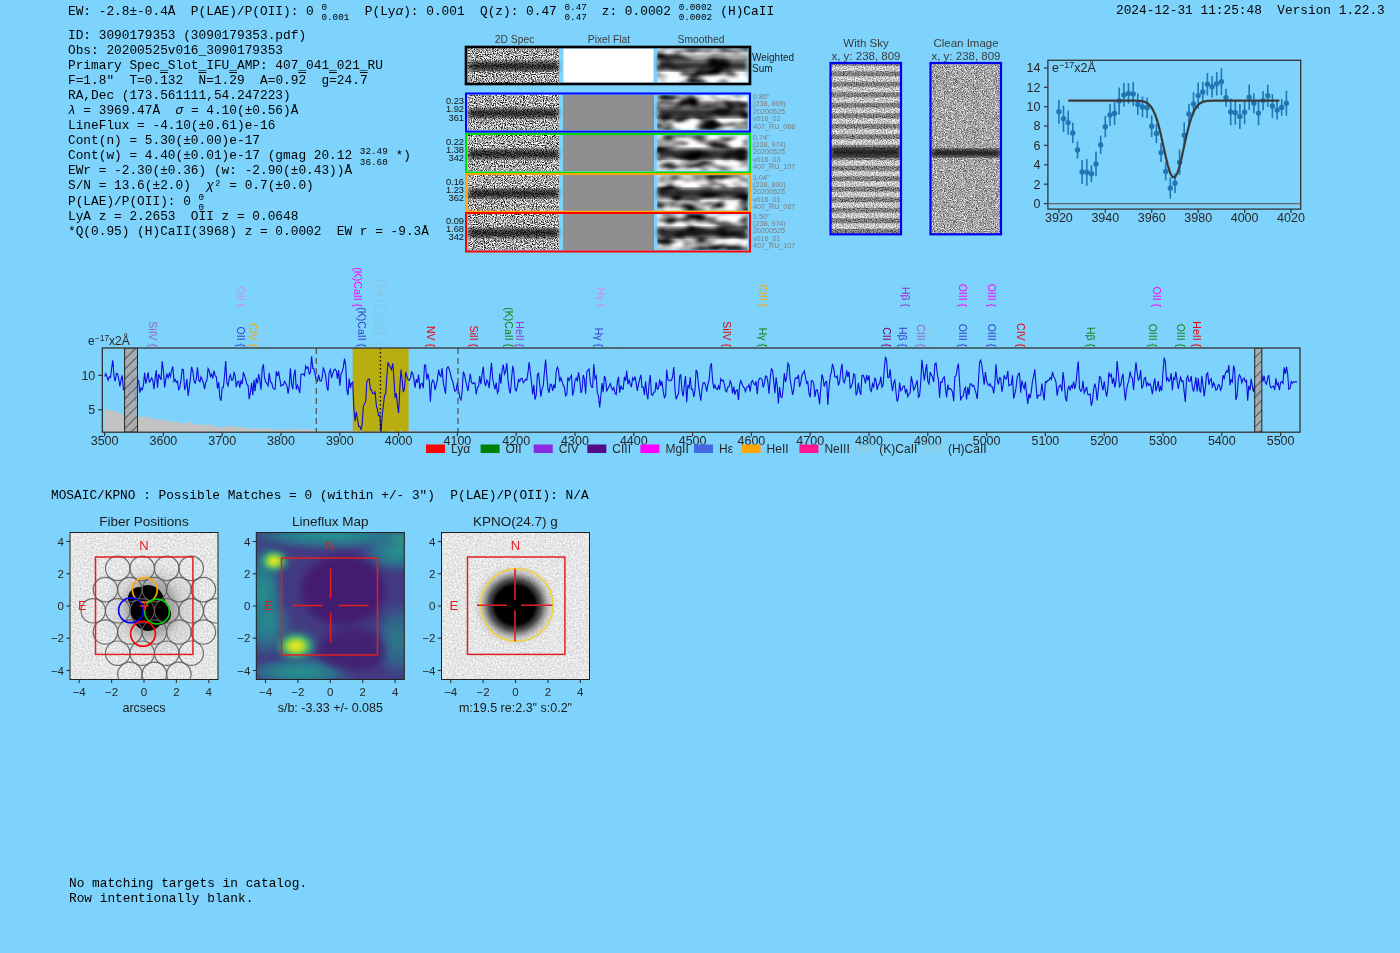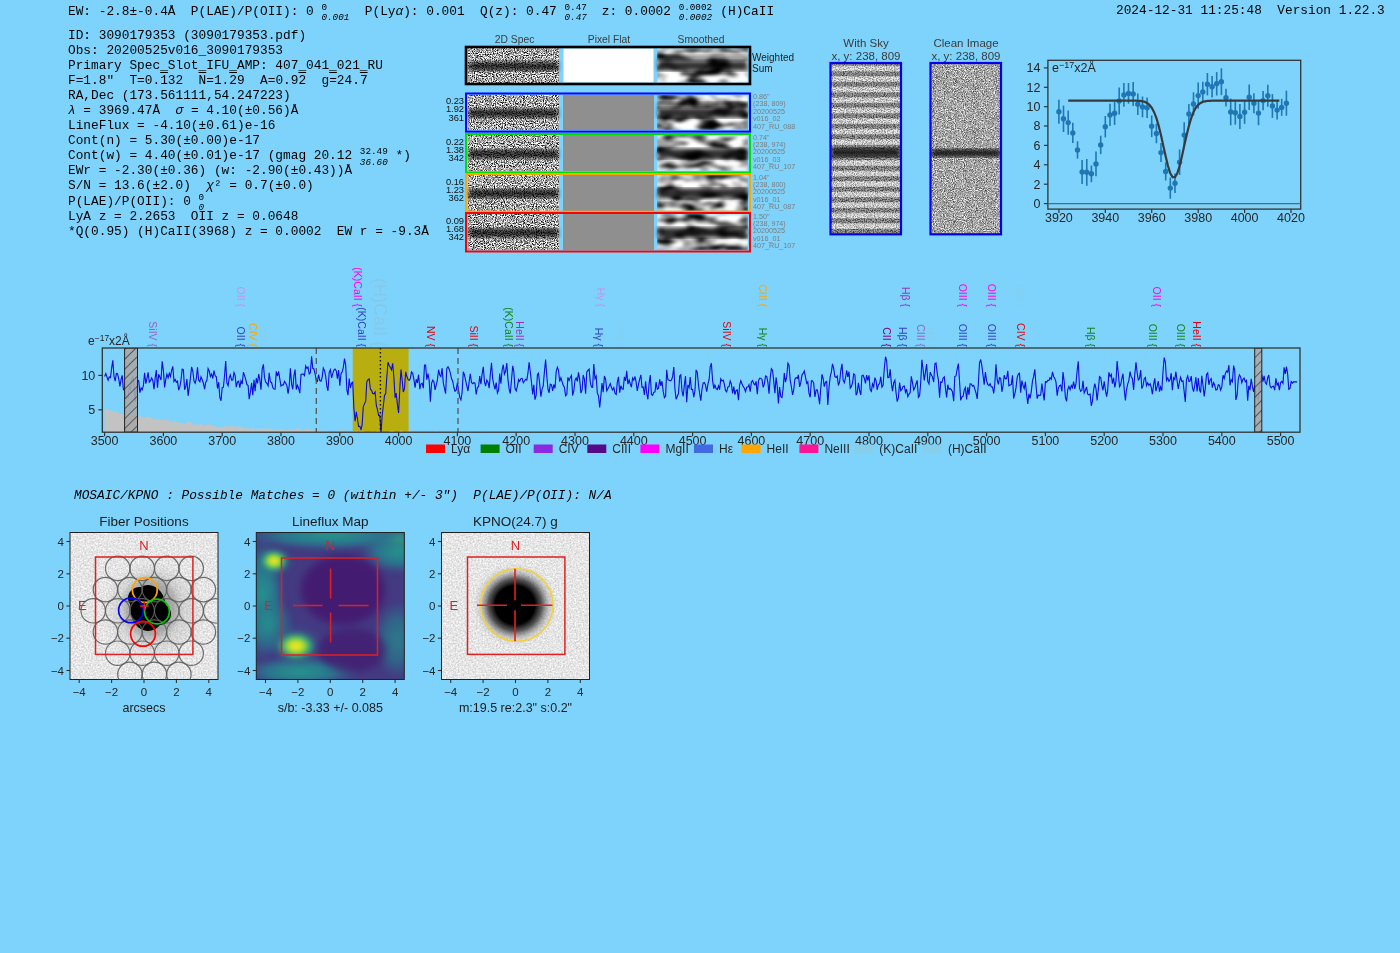--- a/index.html
+++ b/index.html
@@ -1,20 +1,20 @@
 <!DOCTYPE html>
 <html><head><meta charset="utf-8"><style>
 html,body{margin:0;padding:0;background:#fff;}
 #page{position:relative;width:1400px;height:953px;background:#7dd3fc;overflow:hidden;
  font-family:"Liberation Sans",sans-serif;}
 .mono{font-family:"Liberation Mono",monospace;font-size:12.8px;color:#000;white-space:pre;}
 .st{display:inline-block;position:relative;height:11px;vertical-align:-2.5px;font-size:9.3px;line-height:9.3px;}
 .st .a,.st .b{position:absolute;left:0;white-space:pre;}
 .st .a{top:-3.5px;}
-.st .b{top:7px;font-style:italic;}
+.st .b{top:7px;}
 .ov{text-decoration:overline;}
 svg{position:absolute;overflow:visible;}
 svg text{font-family:"Liberation Sans",sans-serif;}
 </style></head><body>
 <div id="page">
 
 <div class="mono" style="position:absolute;left:68px;top:3.5px;">EW: -2.8±-0.4Å  P(LAE)/P(OII): 0 <span class="st" style="width:28px"><span class="a">0</span><span class="b">0.001</span></span>  P(Ly<i>α</i>): 0.001  Q(z): 0.47 <span class="st" style="width:22px"><span class="a">0.47</span><span class="b">0.47</span></span>  z: 0.0002 <span class="st" style="width:34px"><span class="a">0.0002</span><span class="b">0.0002</span></span> (H)CaII</div>
 <div class="mono" style="position:absolute;left:1116px;top:3px;">2024-12-31 11:25:48  Version 1.22.3</div>
 <div class="mono" style="position:absolute;left:68px;top:27.5px;line-height:15.1px;">ID: 3090179353 (3090179353.pdf)
 Obs: 20200525v016_3090179353
@@ -23,21 +23,23 @@
 RA,Dec (173.561111,54.247223)
 <i>λ</i> = 3969.47Å  <i>σ</i> = 4.10(±0.56)Å
 LineFlux = -4.10(±0.61)e-16
 Cont(n) = 5.30(±0.00)e-17
 Cont(w) = 4.40(±0.01)e-17 (gmag 20.12 <span class="st" style="width:28px"><span class="a">32.49</span><span class="b">36.60</span></span> *)
 EWr = -2.30(±0.36) (w: -2.90(±0.43))Å
 S/N = 13.6(±2.0)  <i>χ</i>² = 0.7(±0.0)
 P(LAE)/P(OII): 0 <span class="st" style="width:6px"><span class="a">0</span><span class="b">0</span></span>
 LyA z = 2.2653  OII z = 0.0648
 *Q(0.95) (H)CaII(3968) z = 0.0002  EW r = -9.3Å</div>
-<div class="mono" style="position:absolute;left:74px;top:488px;font-style:italic;">MOSAIC/KPNO : Possible Matches = 0 (within +/- 3")  P(LAE)/P(OII): N/A</div>
+<div class="mono" style="position:absolute;left:51px;top:488px;">MOSAIC/KPNO : Possible Matches = 0 (within +/- 3")  P(LAE)/P(OII): N/A</div>
+<div class="mono" style="position:absolute;left:69px;top:875.5px;line-height:15.1px;">No matching targets in catalog.
+Row intentionally blank.</div>
 
 <svg width="0" height="0" style="position:absolute">
 <defs>
 <filter id="fNoise" color-interpolation-filters="sRGB" x="0" y="0" width="100%" height="100%">
  <feTurbulence type="fractalNoise" baseFrequency="0.9" numOctaves="2" seed="11" result="t"></feTurbulence>
  <feColorMatrix in="t" type="matrix" values="2.6 0 0 0 -0.65  2.6 0 0 0 -0.65  2.6 0 0 0 -0.65  0 0 0 0 1"></feColorMatrix>
 </filter>
 <filter id="fNoise2" color-interpolation-filters="sRGB" x="0" y="0" width="100%" height="100%">
  <feTurbulence type="fractalNoise" baseFrequency="0.9" numOctaves="2" seed="29" result="t"></feTurbulence>
  <feColorMatrix in="t" type="matrix" values="2.6 0 0 0 -0.65  2.6 0 0 0 -0.65  2.6 0 0 0 -0.65  0 0 0 0 1"></feColorMatrix>

